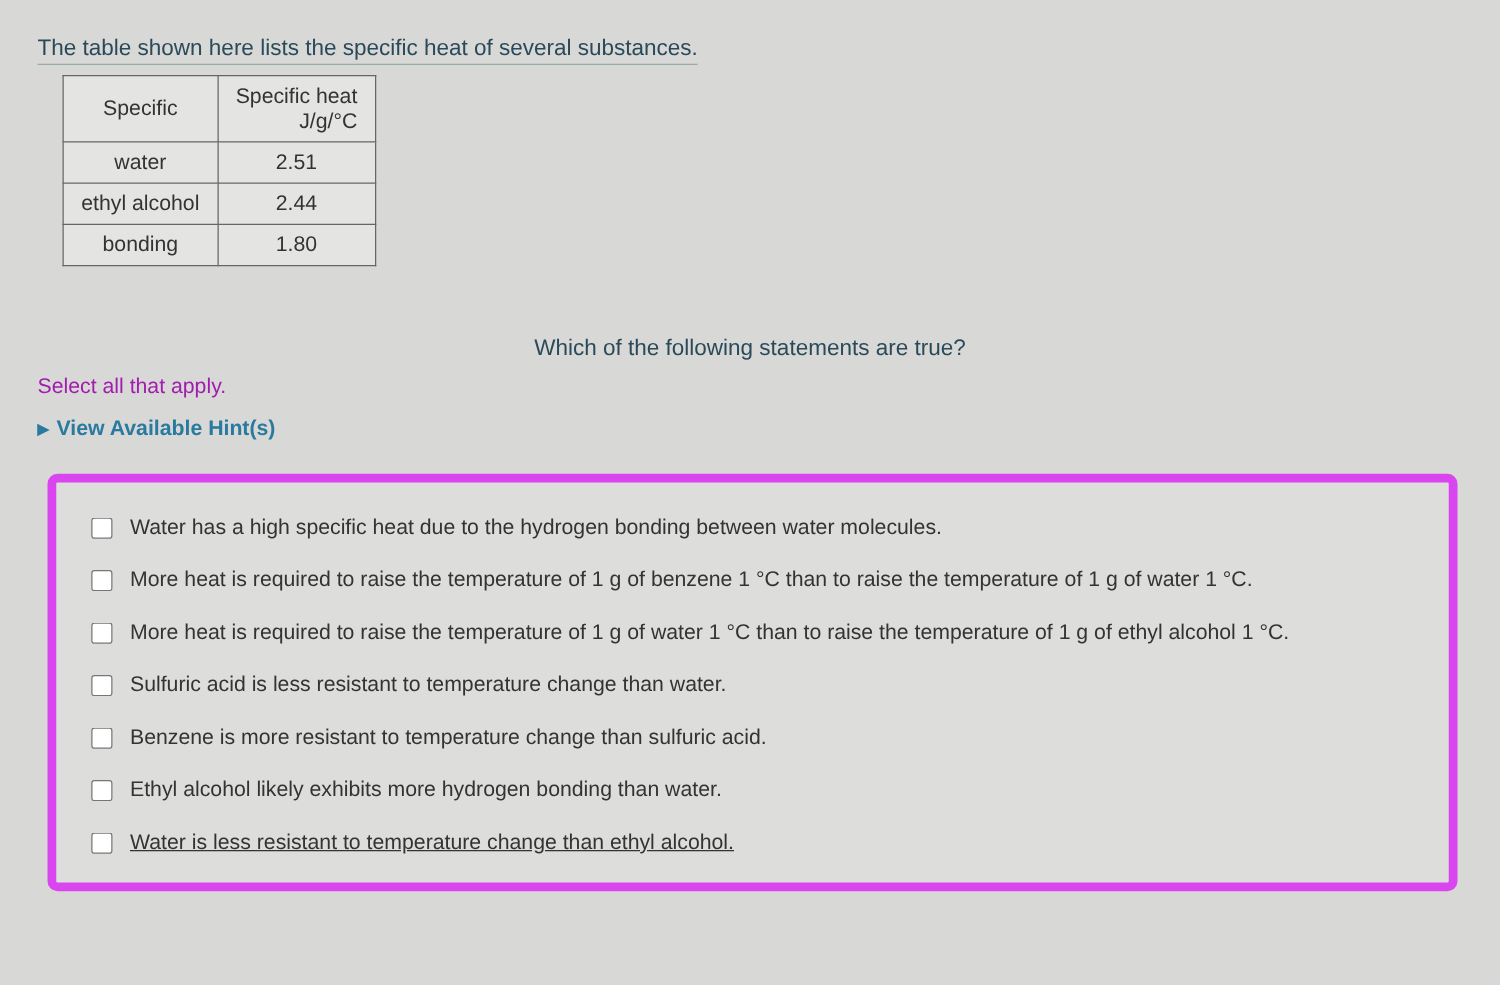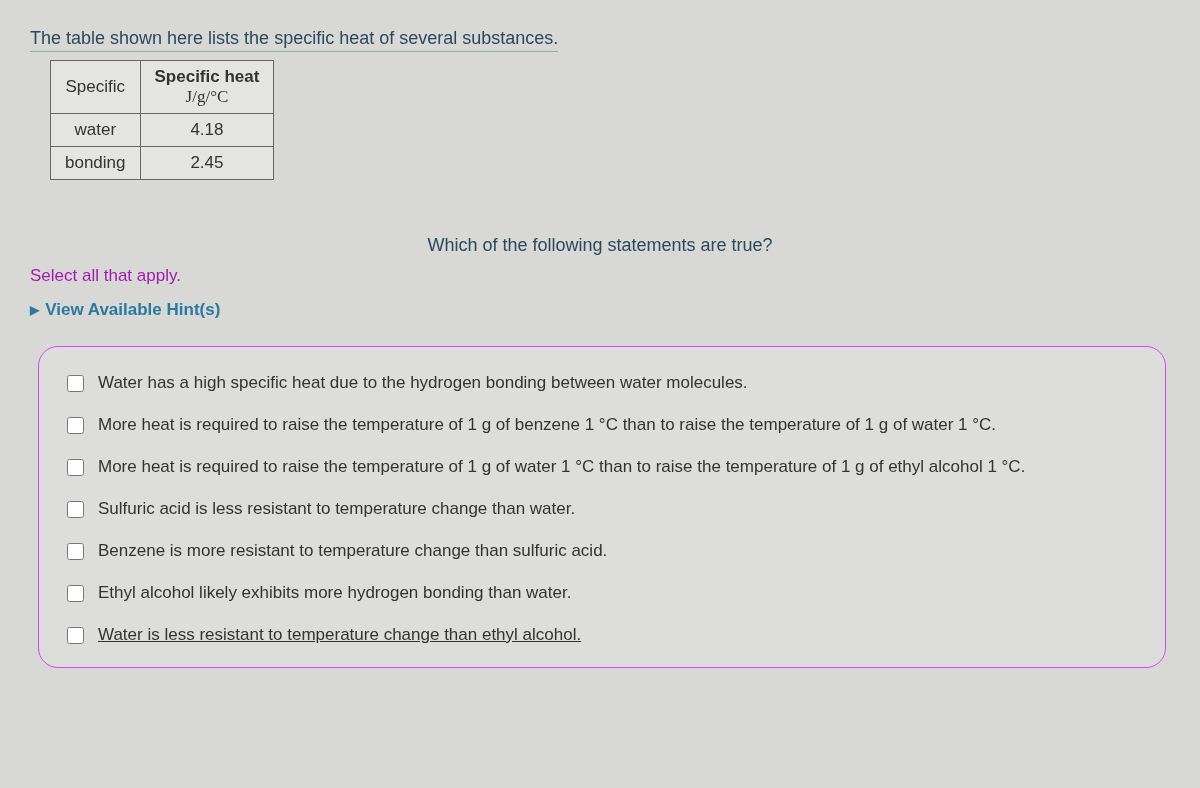--- a/index.html
+++ b/index.html
@@ -38,26 +38,26 @@
     text-align: center;
     font-size: 17px;
     font-weight: normal;
     color: #333;
   }
   table.data th {
     font-weight: normal;
   }
   .sh-header-line1 {
     display: block;
-    font-weight: bold;
   }
   .sh-header-line2 {
     display: block;
-    font-family: Liberation Serif, serif;
+    font-family: Liberation Sans, sans-serif;
     font-style: normal;
+    text-align: right;
   }
   .question {
     font-size: 18px;
     color: #2a4a5a;
     margin-bottom: 10px;
     text-align: center;
   }
   .select-all {
     font-size: 17px;
     color: #a21caf;
@@ -71,22 +71,22 @@
     cursor: pointer;
     display: inline-flex;
     align-items: center;
     gap: 6px;
   }
   .hints .tri {
     font-size: 12px;
     color: #2a7aa0;
   }
   .answers {
-    border: 1px solid #d946ef;
-    border-radius: 20px;
+    border: 7px solid #d946ef;
+    border-radius: 8px;
     padding: 26px 28px 22px 28px;
     background: #dddddc;
     margin-left: 8px;
     margin-right: 4px;
   }
   .answer-row {
     display: flex;
     align-items: center;
     gap: 14px;
     margin-bottom: 22px;
@@ -118,25 +118,29 @@
         <th>Specific</th>
         <th>
           <span class="sh-header-line1">Specific heat</span>
           <span class="sh-header-line2">J/g/°C</span>
         </th>
       </tr>
     </thead>
     <tbody>
       <tr>
         <td>water</td>
-        <td>4.18</td>
+        <td>2.51</td>
+      </tr>
+      <tr>
+        <td>ethyl alcohol</td>
+        <td>2.44</td>
       </tr>
       <tr>
         <td>bonding</td>
-        <td>2.45</td>
+        <td>1.80</td>
       </tr>
     </tbody>
   </table>
 
   <div class="question">Which of the following statements are true?</div>
   <div class="select-all">Select all that apply.</div>
 
   <div class="hints">
     <span class="tri">▶</span>
     <span>View Available Hint(s)</span>

